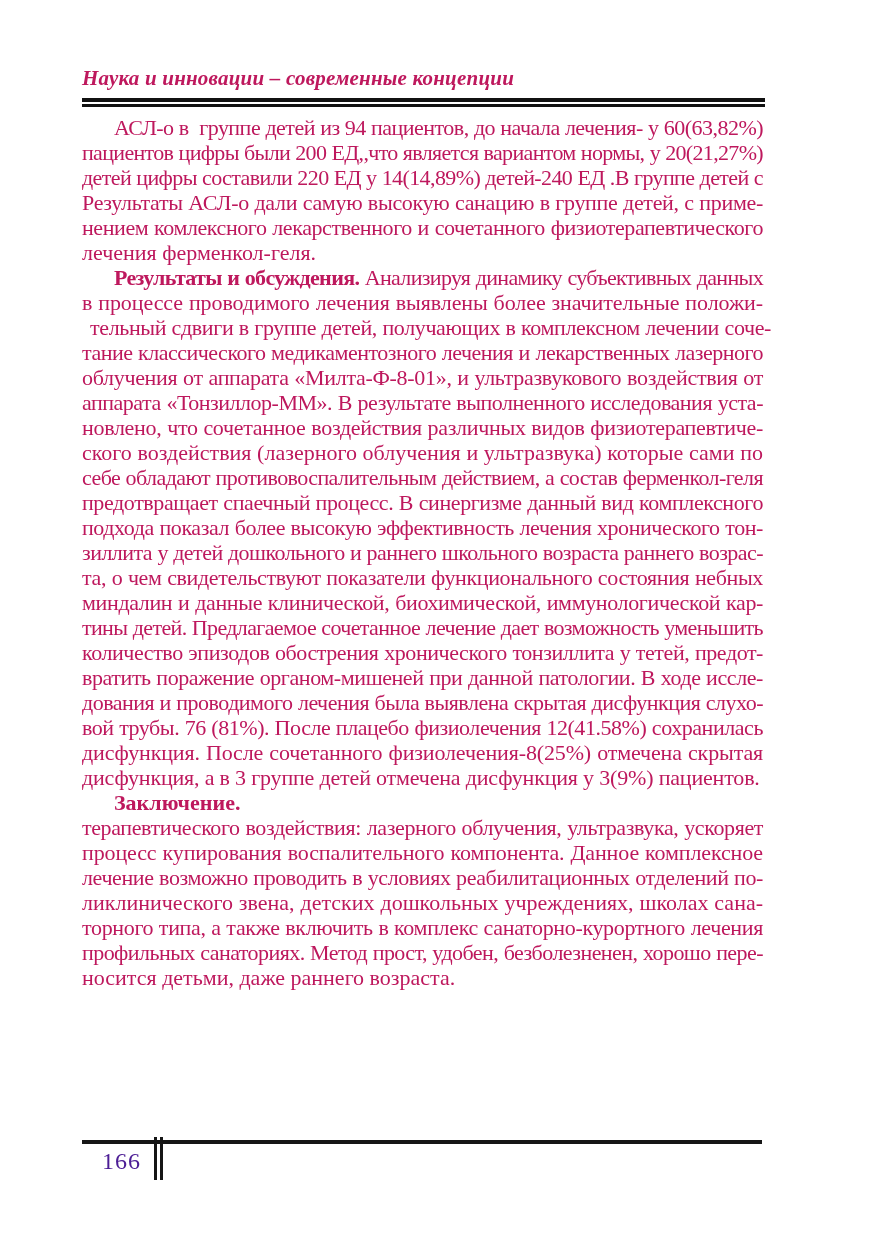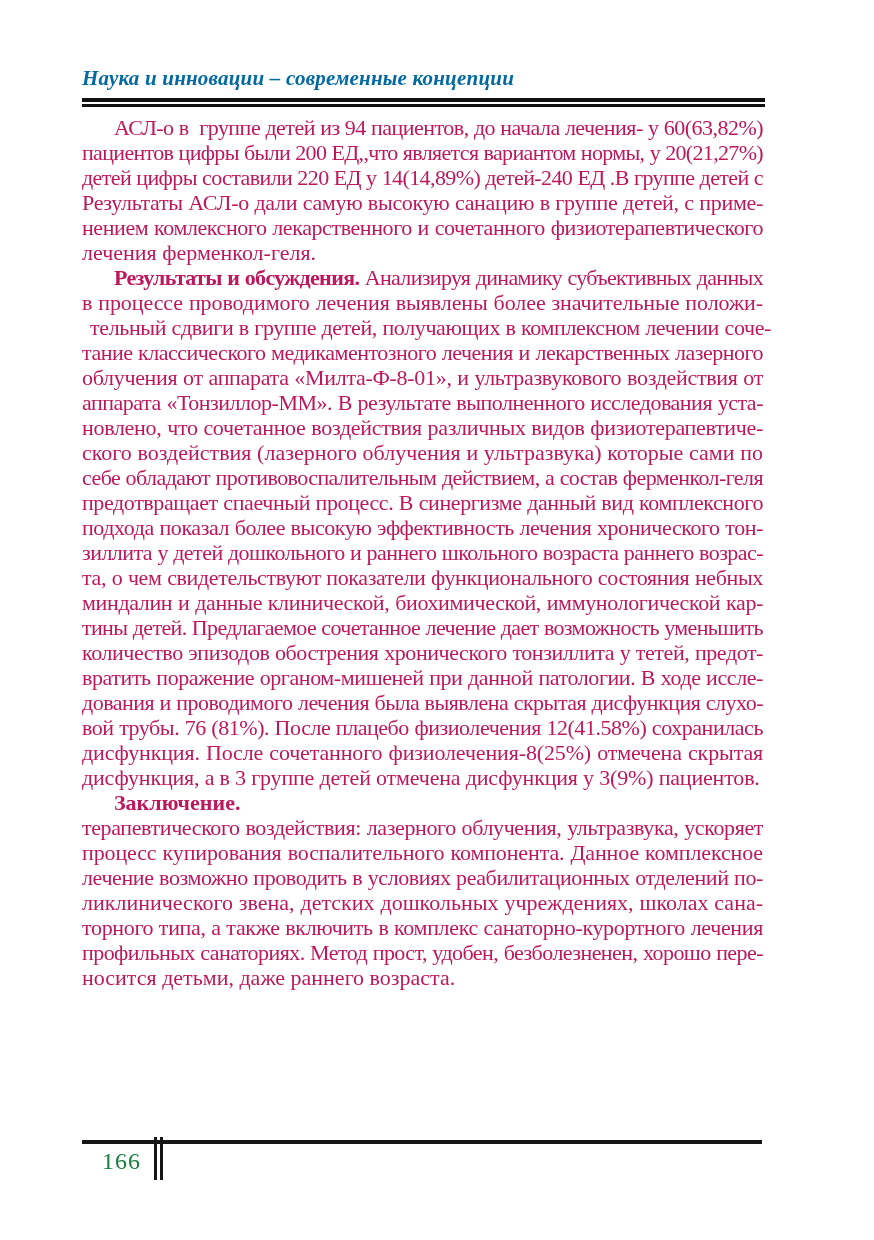--- a/index.html
+++ b/index.html
@@ -8,21 +8,21 @@
     width:874px;height:1240px;
     background:#ffffff;
     font-family:"Liberation Serif","DejaVu Serif",serif;
     color:#1b1b1b;
     overflow:hidden;
   }
   
   .header-title{
     position:absolute;left:82px;top:66px;width:683px;
     font-size:21px;font-weight:bold;font-style:italic;
-    letter-spacing:0.2px;color:#0369a1;
+    letter-spacing:0.2px;color:#be185d;
     white-space:nowrap;
   }
   .header-rule{position:absolute;left:82px;top:98px;width:683px;}
   .header-rule .bar-thick{height:4px;background:#111;}
   .header-rule .bar-gap{height:2px;background:transparent;}
   .header-rule .bar-thin{height:3px;background:#111;}
   
   .body-text{
     position:absolute;left:82px;top:115px;width:681px;
     font-size:22px;line-height:25px;color:#be185d;
@@ -40,21 +40,21 @@
   
   .footer-rule{position:absolute;left:82px;top:1140px;width:680px;height:4px;background:#161616;}
   .footer-divider{
     position:absolute;left:154px;top:1137px;height:43px;width:3px;
     box-sizing:content-box;
     border-left:3px solid #161616;border-right:3px solid #161616;
     background:transparent;
   }
   .page-number{
     position:absolute;left:102px;top:1148px;
-    font-size:24px;color:#15803d;letter-spacing:1px;
+    font-size:24px;color:#4c1d95;letter-spacing:1px;
   }
 </style>
 </head>
 <body>
 
 <div id="page">
 
   <div class="header-title">Наука и инновации – современные концепции</div>
 
   <div class="header-rule">

